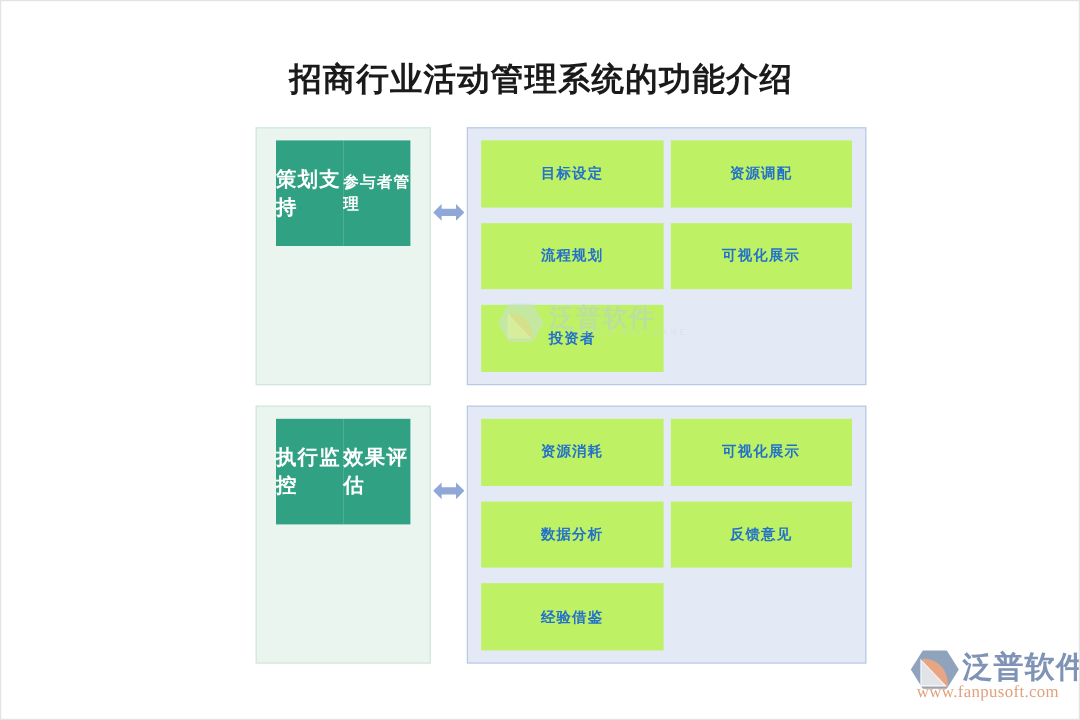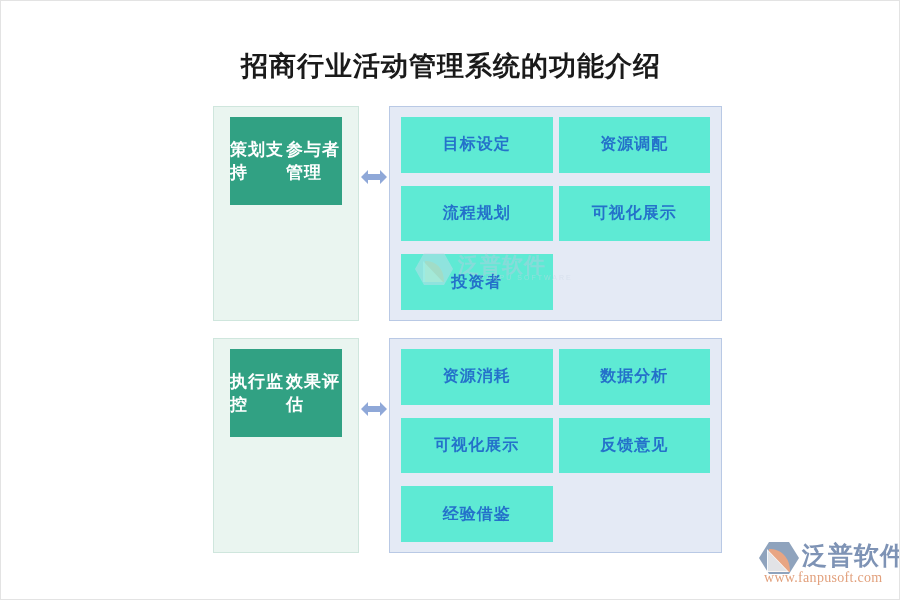--- a/index.html
+++ b/index.html
@@ -62,21 +62,21 @@
     color: #ffffff;
     display: flex;
     align-items: center;
     justify-content: center;
     font-size: 17px;
     font-weight: bold;
     letter-spacing: 1px;
     box-sizing: border-box;
     font-family: "Liberation Serif", "DejaVu Serif", serif;
   }
-  .green-box.small-text { font-size: 17px; }
+  .green-box.small-text { font-size: 13px; }
 
   
   .arrow-wrap {
     width: 30px;
     display: flex;
     align-items: flex-start;
     justify-content: center;
     padding-top: 62px;
   }
   .arrow-icon { display: block; }
@@ -90,26 +90,26 @@
     box-sizing: border-box;
     padding: 10px 11px;
     display: grid;
     grid-template-columns: 1fr 1fr;
     grid-template-rows: 1fr 1fr 1fr;
     column-gap: 6px;
     row-gap: 13px;
     position: relative;
   }
   .feature-cell {
-    background: #5eead4;
+    background: #bef264;
     display: flex;
     align-items: center;
     justify-content: center;
     color: #2471ca;
-    font-size: 16px;
+    font-size: 12px;
     font-weight: bold;
     letter-spacing: 1px;
     box-sizing: border-box;
     position: relative;
     z-index: 2;
     font-family: "Liberation Serif", "DejaVu Serif", serif;
   }
 
   
   #inner-watermark {
@@ -232,22 +232,22 @@
     </div>
 
     <div class="arrow-wrap">
       <svg class="arrow-icon" width="26" height="18" viewBox="0 0 26 18">
         <polygon points="0,9 7,2 7,6 19,6 19,2 26,9 19,16 19,12 7,12 7,16" fill="#8fa8d8"></polygon>
       </svg>
     </div>
 
     <div class="right-panel">
       <div class="feature-cell">资源消耗</div>
+      <div class="feature-cell">可视化展示</div>
       <div class="feature-cell">数据分析</div>
-      <div class="feature-cell">可视化展示</div>
       <div class="feature-cell">反馈意见</div>
       <div class="feature-cell">经验借鉴</div>
     </div>
   </div>
 
   <div id="corner-logo">
     <svg class="logo-mark" width="42" height="34" viewBox="0 0 42 34">
       <polygon points="11,1 31,1 41,17 31,33 11,33 1,17" fill="#8fa3bd"></polygon>
       <path d="M32 31 C32 16, 23 8, 11 8 L11 31 Z" fill="#e8a583"></path>
       <path d="M9 8 L9 31 L31 31 Z" fill="#ffffff" opacity="0.92"></path>

